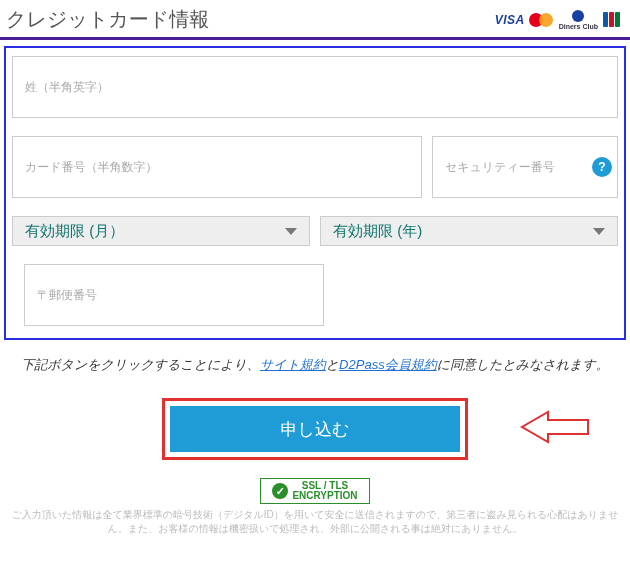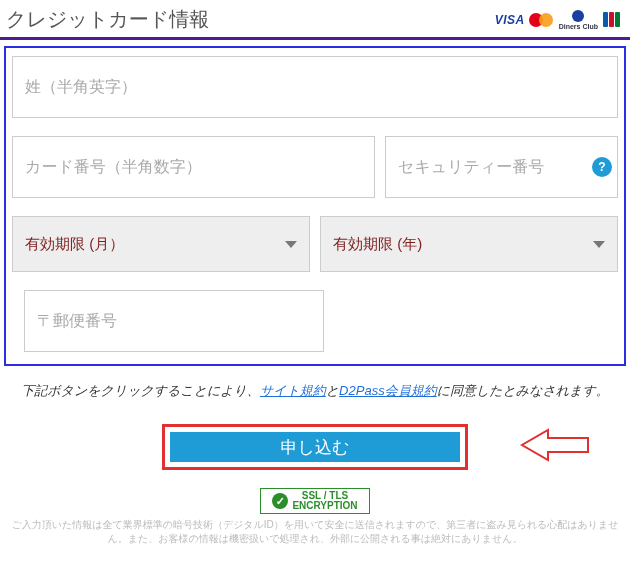--- a/index.html
+++ b/index.html
@@ -48,21 +48,21 @@
     padding: 8px 6px 6px 6px;
   }
   .row { display:flex; gap:10px; margin-bottom:18px; }
   .field {
     border: 1px solid #ccc;
     background: #fff;
     height: 62px;
     display:flex;
     align-items:center;
     padding: 0 12px;
-    font-size: 16px;
+    font-size: 12px;
     color:#aaa;
     flex:1;
     font-family: inherit;
     outline: none;
   }
   .field::placeholder { color:#aaa; }
   .sec-wrap { flex:0 0 186px; position:relative; display:flex; align-items:center; }
   .sec-input { flex:1; }
   .help-badge {
     position:absolute;
@@ -74,27 +74,27 @@
     background:#1f9bd6;
     color:#fff;
     font-size:12px;
     font-weight:bold;
     display:flex; align-items:center; justify-content:center;
     cursor:pointer;
   }
   .select {
     border:1px solid #ccc;
     background:#eee;
-    height:56px;
+    height:30px;
     display:flex;
     align-items:center;
     justify-content:space-between;
     padding:0 12px;
     font-size:15px;
-    color:#7f1d1d;
+    color:#0f766e;
     flex:1;
     cursor:pointer;
   }
   .caret {
     width:0;height:0;
     border-left:6px solid transparent;
     border-right:6px solid transparent;
     border-top:7px solid #777;
   }
   .postal { width:300px; flex:0 0 300px;}
@@ -116,21 +116,21 @@
   .submit-outline{
     border:3px solid #e03030;
     padding:5px;
     display:inline-block;
   }
   .submit-btn {
     background:#1f9bd6;
     color:#fff;
     border:none;
     width:290px;
-    height:30px;
+    height:46px;
     font-size:17px;
     cursor:pointer;
     font-family: inherit;
   }
   .arrow {
     position:absolute;
     right:40px;
   }
   .ssl-badge {
     display:flex;

